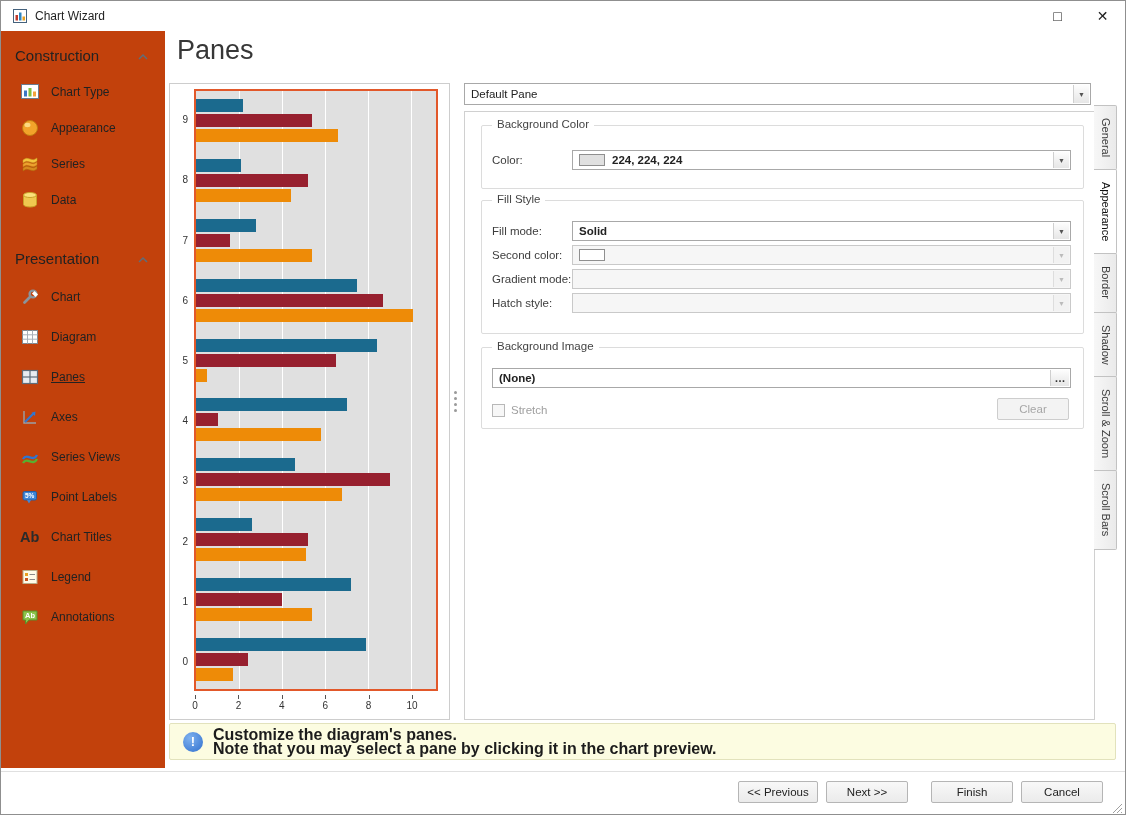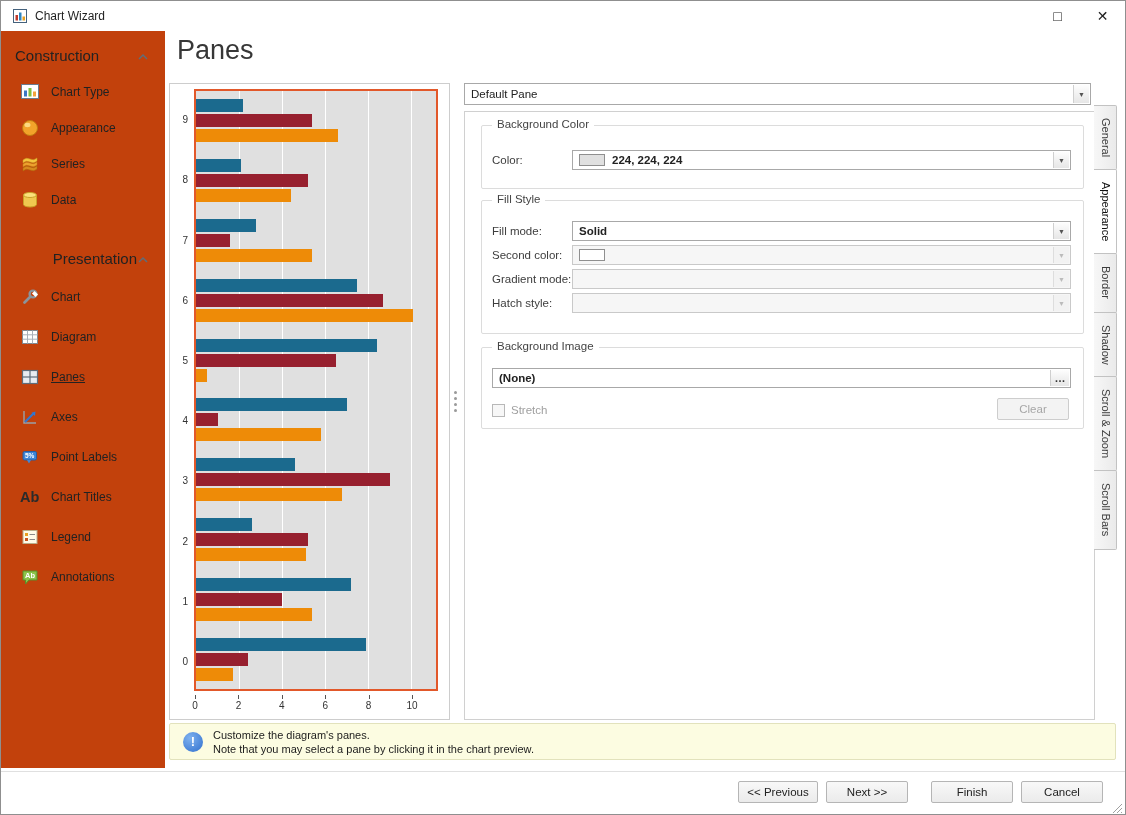--- a/index.html
+++ b/index.html
@@ -10,21 +10,21 @@
   .titlebar { position: absolute; top: 0; left: 0; right: 0; height: 30px; background: #fff; }
   .title-icon { position: absolute; left: 11px; top: 7px; width: 16px; height: 16px; }
   .title-text { position: absolute; left: 34px; top: 0; line-height: 30px; font-size: 12px; color: #1f1f1f; }
   .win-btn { position: absolute; top: 0; width: 45px; height: 30px; text-align: center; line-height: 30px; font-size: 14px; color: #222; cursor: default; }
   .win-btn.max { right: 45px; }
   .win-btn.close { right: 0; }
 
   
   .sidebar { position: absolute; left: 0; top: 30px; width: 164px; bottom: 46px; background: #c2410c; }
   .section-header { display: flex; align-items: center; justify-content: space-between; padding: 16px 16px 10px 14px; font-size: 15px; color: #222; cursor: default; }
-  .section-header.second { margin-top: 16px; justify-content: flex-end; }
+  .section-header.second { margin-top: 16px; }
   .nav-item { display: flex; align-items: center; gap: 10px; padding-left: 18px; font-size: 12px; color: #222; cursor: default; }
   .nav-item.c-item { height: 36px; }
   .nav-item.p-item { height: 40px; }
   .nav-item.selected .nav-label { text-decoration: underline; }
   .nav-icon { width: 22px; height: 22px; display: flex; align-items: center; justify-content: center; flex: 0 0 22px; }
 
   
   .page-title { position: absolute; left: 176px; top: 34px; font-size: 27px; color: #373737; }
 
   
@@ -67,21 +67,21 @@
   .group2 { top: 88px; height: 134px; }
   .group3 { top: 235px; height: 82px; }
   .combo .ellipsis-btn { position: absolute; right: 1px; top: 1px; bottom: 1px; width: 19px; background: linear-gradient(#fdfdfd, #e6e6e6); border-left: 1px solid #cfcfcf; display: flex; align-items: center; justify-content: center; font-size: 11px; color: #333; }
   .checkbox-wrap { display: flex; align-items: center; gap: 6px; font-size: 11.5px; color: #a0a0a0; }
   .checkbox { width: 13px; height: 13px; border: 1px solid #b8b8b8; background: #f7f7f7; }
   .clear-btn { position: absolute; right: 2px; top: 0; width: 72px; height: 22px; background: #f3f3f3; border: 1px solid #cdcdcd; border-radius: 2px; font-size: 11.5px; color: #a6a6a6; text-align: center; line-height: 20px; }
 
   
   .infobar { position: absolute; left: 168px; top: 722px; width: 947px; height: 37px; background: #fcfce1; border: 1px solid #e2e2bc; border-radius: 2px; }
   .info-icon { position: absolute; left: 13px; top: 8px; width: 20px; height: 20px; border-radius: 50%; background: radial-gradient(circle at 35% 30%, #7fb2ef, #2f6fce); color: #fff; font-weight: bold; font-size: 13px; text-align: center; line-height: 20px; }
-  .info-text { position: absolute; left: 43px; top: 4px; font-size: 11px; font-weight: normal; color: #1c1c1c; line-height: 14px; }
+  .info-text { position: absolute; left: 43px; top: 4px; font-size: 16px; font-weight: bold; color: #1c1c1c; line-height: 14px; }
 
   
   .footer-sep { position: absolute; left: 0; right: 0; top: 770px; height: 1px; background: #e0e0e0; }
   .btn { position: absolute; top: 780px; height: 22px; background: linear-gradient(#f8f8f8, #ebebeb); border: 1px solid #b5b5b5; border-radius: 2px; font-size: 11.5px; color: #222; text-align: center; line-height: 20px; cursor: default; }
   .btn.prev { left: 737px; width: 80px; }
   .btn.next { left: 825px; width: 82px; }
   .btn.finish { left: 930px; width: 82px; }
   .btn.cancel { left: 1020px; width: 82px; }
   .resize-grip { position: absolute; right: 2px; bottom: 2px; width: 12px; height: 12px; }
 </style>
@@ -197,20 +197,29 @@
             <path d="M4 4 V16 H16" fill="none" stroke="#9aa0a6" stroke-width="1.4"></path>
             <line x1="5" y1="15" x2="13.5" y2="6.5" stroke="#2f76d2" stroke-width="2.2"></line>
             <path d="M15.5 4.5 L15 9 L11.5 5.8 Z" fill="#2f76d2"></path>
           </svg>
       </span>
       <span class="nav-label">Axes</span>
     </div>
     <div class="nav-item p-item">
       <span class="nav-icon">
         <svg width="20" height="20" viewBox="0 0 20 20">
+            <path d="M3 12 C7 5 13 16 17 8" fill="none" stroke="#2f76d2" stroke-width="2.4"></path>
+            <path d="M3 16 C7 9 13 20 17 12" fill="none" stroke="#58b030" stroke-width="2.4"></path>
+          </svg>
+      </span>
+      <span class="nav-label">Series Views</span>
+    </div>
+    <div class="nav-item p-item">
+      <span class="nav-icon">
+        <svg width="20" height="20" viewBox="0 0 20 20">
             <rect x="3" y="4.5" width="13.5" height="8.5" rx="1.5" fill="#3f86d8" stroke="#2a5da0"></rect>
             <text x="9.7" y="11" font-size="6.5" fill="#fff" text-anchor="middle" font-weight="bold">5%</text>
             <path d="M7 13 L9 16.5 L11 13 Z" fill="#3f86d8"></path>
           </svg>
       </span>
       <span class="nav-label">Point Labels</span>
     </div>
     <div class="nav-item p-item">
       <span class="nav-icon">
         <svg width="22" height="20" viewBox="0 0 22 20">

